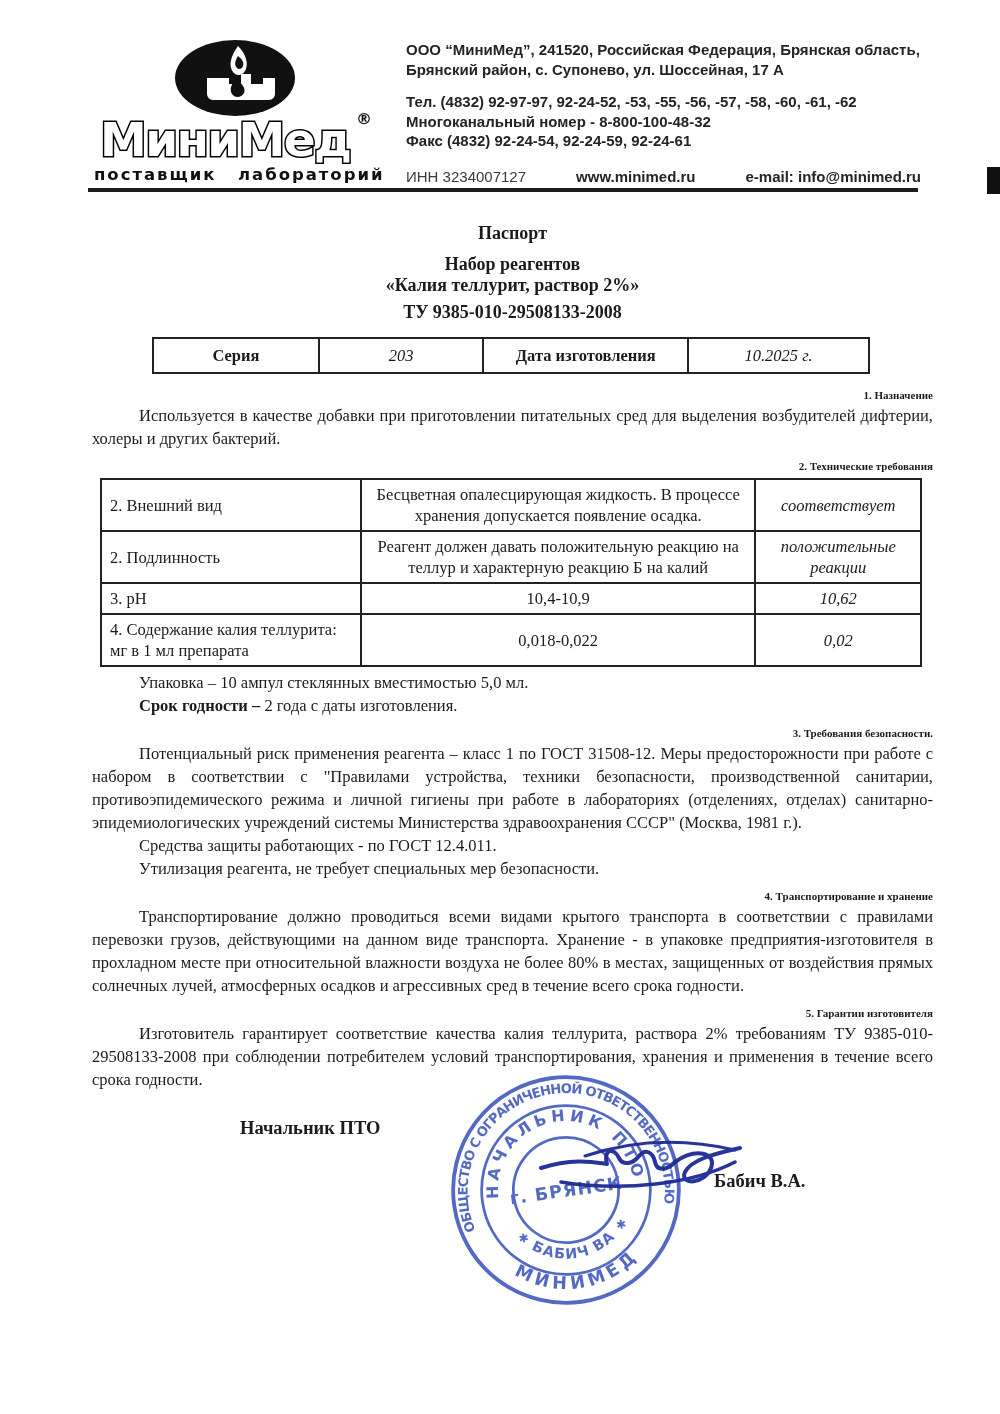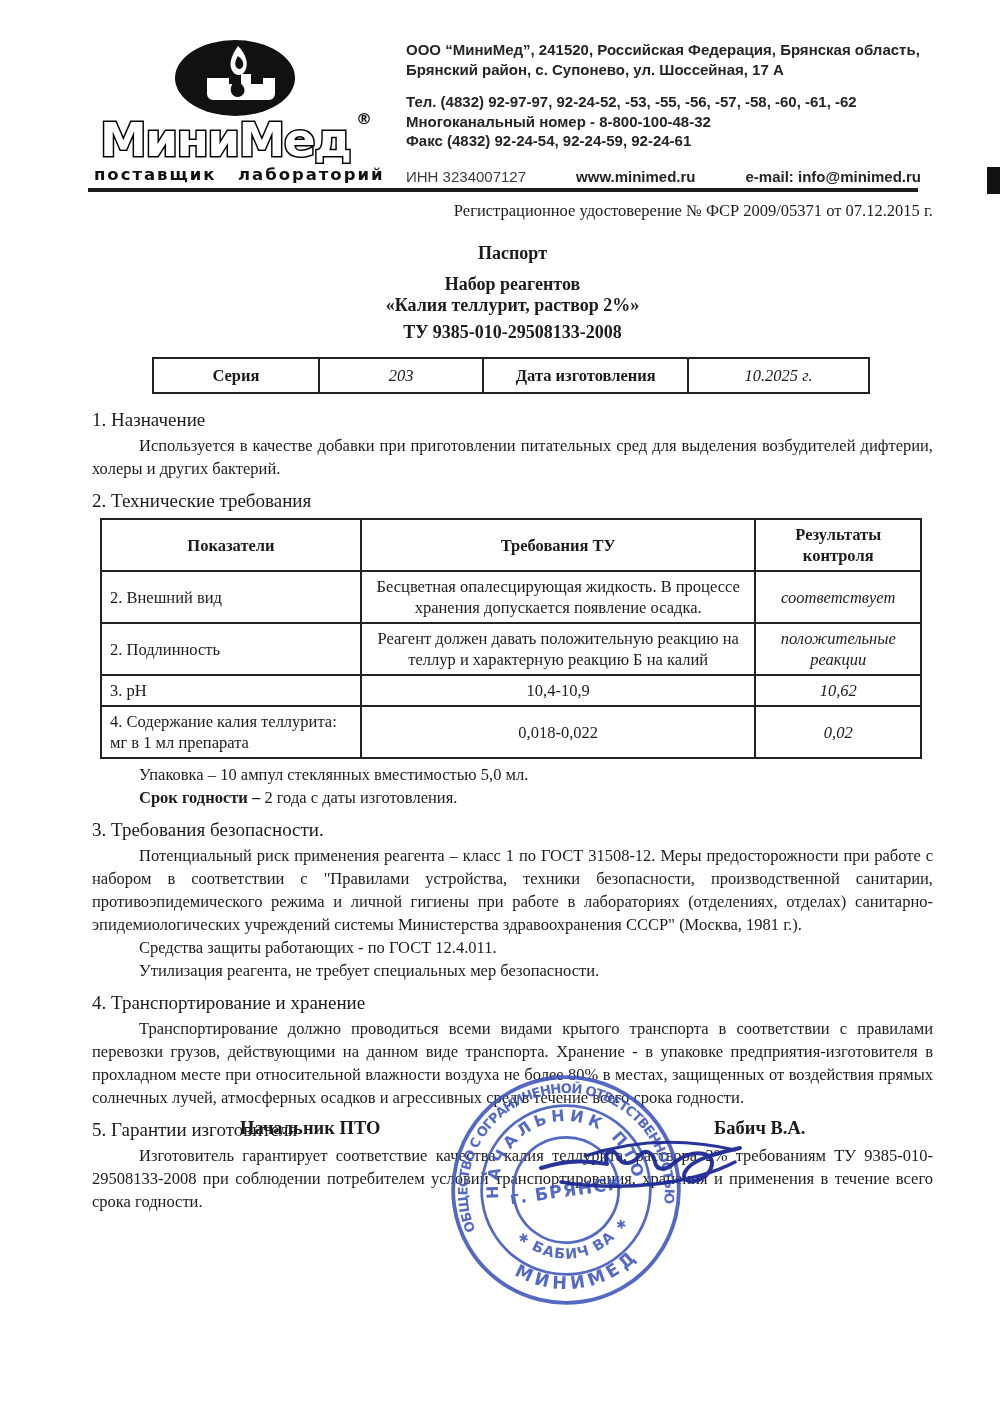--- a/index.html
+++ b/index.html
@@ -24,35 +24,35 @@
   .t-line { text-align:center; font-weight:bold; font-size:18px; margin:0; }
   .t1 { margin-top:22px; } .t2 { margin-top:10px; } .t3 { } .t4 { margin-top:6px; }
   
   .series-table { border-collapse:collapse; margin:14px 0 0 60px; width:718px;
     font-size:16.5px;border-radius:12px; }
   .series-table td { border:2px solid #222; height:33px; text-align:center; padding:0 6px; }
   .series-table .lab { font-weight:bold; }
   .series-table .val { font-style:italic; }
   .st-c1{width:164px;} .st-c2{width:165px;} .st-c3{width:201px;} .st-c4{width:180px;}
   
-  .sec-h { text-align:left; font-weight:normal; font-size:19px; margin:10px 0 3px 0; }
+  .sec-h { text-align:right; font-weight:bold; font-size:11px; margin:10px 0 3px 0; }
   .body-p { text-align:justify; text-indent:47px; font-size:16.5px; line-height:23px; margin:0; }
   .plain-line { font-size:16.5px; line-height:23px; margin:0; padding-left:47px; }
   
   .spec-table { border-collapse:collapse; margin:6px 0 0 8px; width:822px;
     font-size:16.5px; line-height:21px; }
   .spec-table th, .spec-table td { border:2px solid #222; padding:4px 8px; }
   .spec-table th { font-weight:bold; text-align:center; height:28px; }
   .c-ind { width:244px; text-align:left; vertical-align:middle; }
   .c-req { width:380px; text-align:center; vertical-align:middle; }
   .c-res { width:148px; text-align:center; vertical-align:middle; font-style:italic; }
   .bold { font-weight:bold; }
   
   .sig-pos { position:absolute; left:240px; top:1118px; font-weight:bold; font-size:18.5px; }
-  .sig-name { position:absolute; left:714px; top:1118px; font-weight:bold; font-size:18.5px; }
+  .sig-name { position:absolute; left:714px; top:1171px; font-weight:bold; font-size:18.5px; }
   .stamp-svg { position:absolute; left:440px; top:1064px; width:252px; height:252px;
     transform:rotate(-8deg); opacity:0.88; }
   .sign-svg { position:absolute; left:533px; top:1132px; width:220px; height:95px; opacity:0.95; }
   .stamp-txt { font-family:"DejaVu Sans", sans-serif; font-weight:bold; }
 </style>
 </head>
 <body>
 
 <div class="page">
 
@@ -84,21 +84,20 @@
       <span>www.minimed.ru</span>
       <span>e-mail: info@minimed.ru</span>
     </div>
   </div>
 
   <div class="divider"></div>
   <div class="corner-mark"></div>
 
   <div class="main">
 
-    <p class="reg-line">Регистрационное удостоверение № ФСР 2009/05371 от 07.12.2015 г.</p>
 
     <p class="t-line t1">Паспорт</p>
     <p class="t-line t2">Набор реагентов</p>
     <p class="t-line t3">«Калия теллурит, раствор 2%»</p>
     <p class="t-line t4">ТУ 9385-010-29508133-2008</p>
 
     <table class="series-table">
       <tbody>
           <tr>
         <td class="lab st-c1">Серия</td>
@@ -109,25 +108,20 @@
     </tbody>
       </table>
 
     <h3 class="sec-h" style="margin-top:15px;">1. Назначение</h3>
     <p class="body-p">Используется в качестве добавки при приготовлении питательных сред для выделения возбудителей дифтерии, холеры и других бактерий.</p>
 
     <h3 class="sec-h">2. Технические требования</h3>
 
     <table class="spec-table">
       <tbody>
-          <tr>
-        <th class="c-ind" style="text-align:center;">Показатели</th>
-        <th class="c-req">Требования ТУ</th>
-        <th class="c-res" style="font-style:normal;">Результаты контроля</th>
-      </tr>
       <tr>
         <td class="c-ind">2. Внешний вид</td>
         <td class="c-req">Бесцветная опалесцирующая жидкость. В процессе хранения допускается появление осадка.</td>
         <td class="c-res">соответствует</td>
       </tr>
       <tr>
         <td class="c-ind">2. Подлинность</td>
         <td class="c-req">Реагент должен давать положительную реакцию на теллур и характерную реакцию Б на калий</td>
         <td class="c-res">положительные реакции</td>
       </tr>

